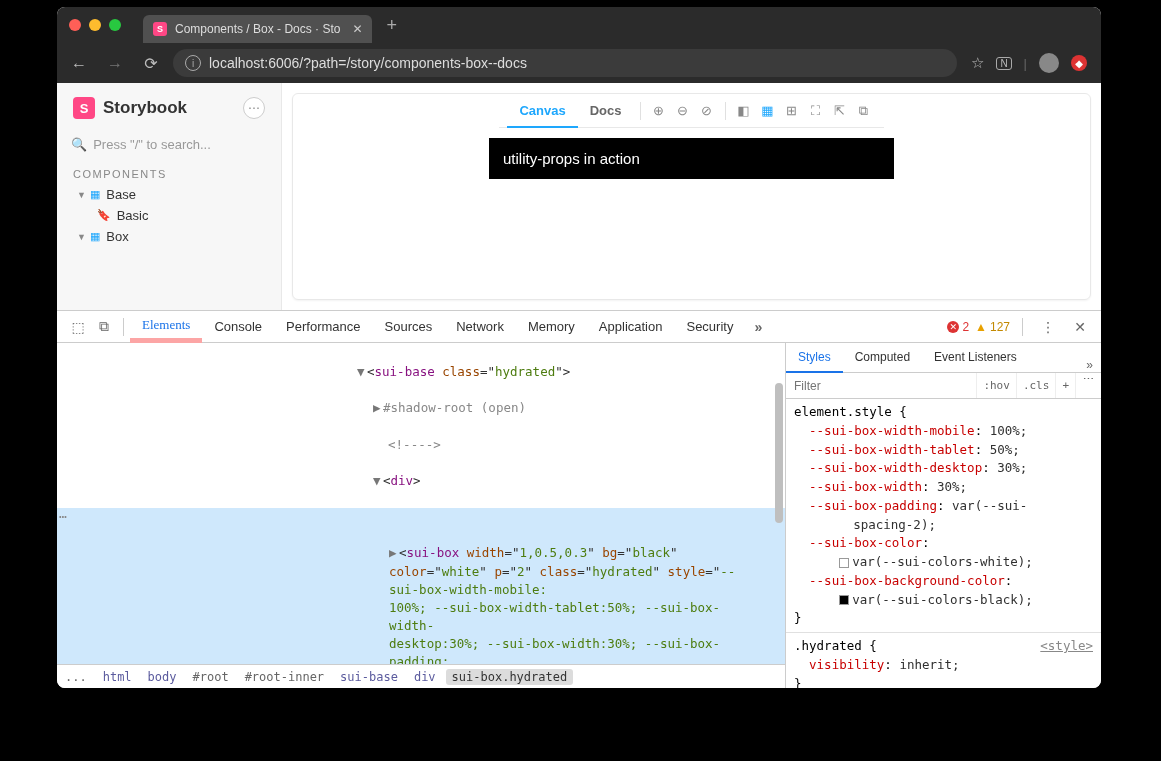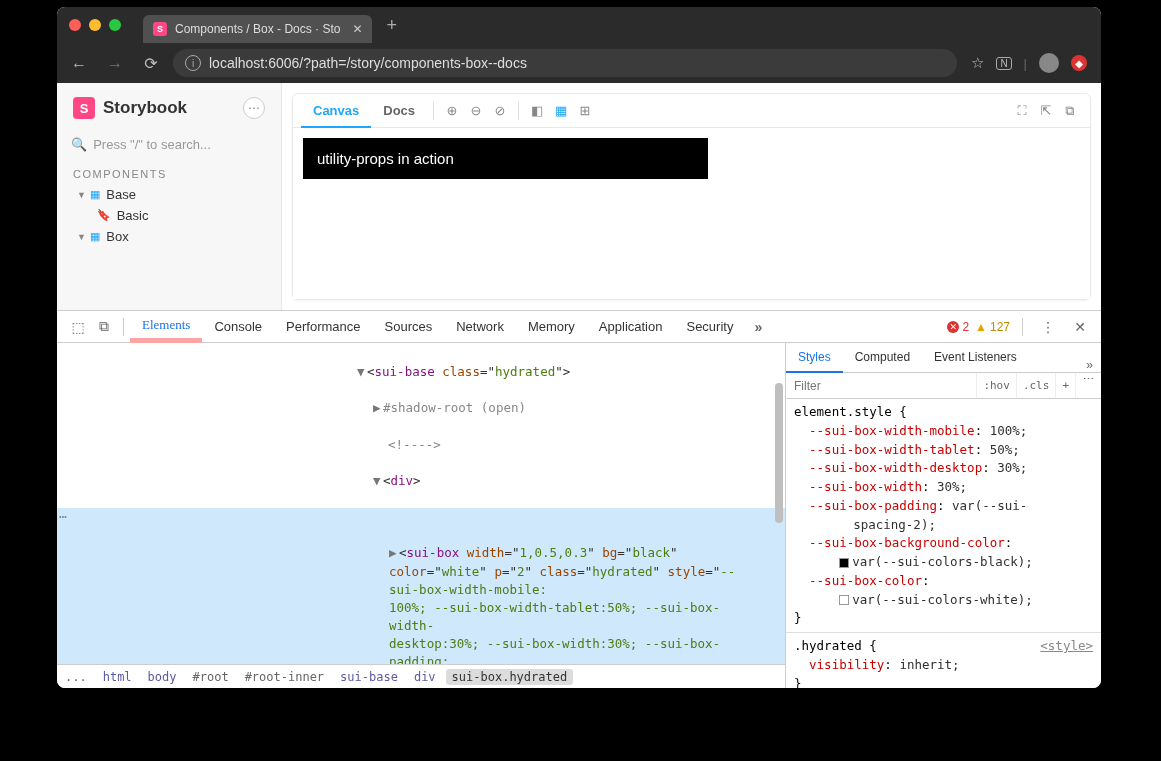--- a/index.html
+++ b/index.html
@@ -32,21 +32,21 @@
   .sb-logo .menu { margin-left:auto; width:22px; height:22px; border:1px solid #ccc; border-radius:50%; display:flex; align-items:center; justify-content:center; color:#888; font-size:12px; background:#fff;}
   .sb-search { margin:8px 14px; display:flex; align-items:center; color:#999; font-size:13px;}
   .sb-search .sicon { margin-right:6px;}
   .sb-heading { padding: 8px 16px 4px 16px; font-size:11px; font-weight:400; letter-spacing:1.5px; color:#888;}
   .sb-item { padding:3px 0 3px 20px; display:flex; align-items:center; color:#333; font-size:13px;}
   .sb-item.sub { padding-left: 40px; }
   .sb-item .disc { color:#888; margin-right:4px; font-size:9px;}
   .sb-item .ico { color:#1ea7fd; margin-right:6px; font-size:11px;}
   .sb-item .ico.book { color:#37d5d3;}
   .main { flex:1; display:flex; flex-direction:column; min-height:0;}
-  .canvas-wrap { margin:10px; border:1px solid #e8e8e8; border-radius:6px; flex:1; display:flex; flex-direction:column; box-shadow: 0 1px 2px rgba(0,0,0,.05);}
+  .canvas-wrap { margin:10px; border:1px solid #e8e8e8; border-radius:6px; flex:1; display:flex; flex-direction:column; box-shadow: 0 1px 2px rgba(0,0,0,.05); align-items: center;}
   .toolbar { height:34px; border-bottom:1px solid #e8e8e8; display:flex; align-items:center; padding:0 8px; font-size:13px;}
   .toolbar .tablink { padding:0 12px; height:34px; display:flex; align-items:center; color:#666; font-weight:600; cursor:pointer;}
   .toolbar .tablink.active { color:#1ea7fd; border-bottom:2px solid #1ea7fd; margin-bottom:-1px;}
   .toolbar .sep { width:1px; height:18px; background:#e0e0e0; margin:0 6px;}
   .toolbar .ticon { width:24px; text-align:center; color:#888; font-size:13px;}
   .toolbar .ticon.active { color:#1ea7fd;}
   .toolbar .right { margin-left:auto; display:flex;}
   .canvas-body { flex:1; padding:10px; background:#fff;}
   .demo { background:#000; color:#fff; padding:12px 14px; width:405px; font-size:15px;}
   
@@ -260,22 +260,22 @@
           <div class="fbtn">+</div>
           <div class="fbtn" style="writing-mode:vertical-rl;">⋮</div>
         </div>
         <div class="st-body">
 <div>element.style {</div>
 <div>&nbsp;&nbsp;<span class="prop">--sui-box-width-mobile</span>: <span class="val">100%;</span></div>
 <div>&nbsp;&nbsp;<span class="prop">--sui-box-width-tablet</span>: <span class="val">50%;</span></div>
 <div>&nbsp;&nbsp;<span class="prop">--sui-box-width-desktop</span>: <span class="val">30%;</span></div>
 <div>&nbsp;&nbsp;<span class="prop">--sui-box-width</span>: <span class="val">30%;</span></div>
 <div style="padding-left:14px; text-indent:-14px;">&nbsp;&nbsp;<span class="prop">--sui-box-padding</span>: <span class="val">var(--sui-<br>&nbsp;&nbsp;&nbsp;&nbsp;&nbsp;&nbsp;spacing-2);</span></div>
+<div>&nbsp;&nbsp;<span class="prop">--sui-box-color</span>:<br>&nbsp;&nbsp;&nbsp;&nbsp;&nbsp;&nbsp;<span class="swatch" style="background:#fff"></span><span class="val">var(--sui-colors-white);</span></div>
 <div>&nbsp;&nbsp;<span class="prop">--sui-box-background-color</span>:<br>&nbsp;&nbsp;&nbsp;&nbsp;&nbsp;&nbsp;<span class="swatch" style="background:#000"></span><span class="val">var(--sui-colors-black);</span></div>
-<div>&nbsp;&nbsp;<span class="prop">--sui-box-color</span>:<br>&nbsp;&nbsp;&nbsp;&nbsp;&nbsp;&nbsp;<span class="swatch" style="background:#fff"></span><span class="val">var(--sui-colors-white);</span></div>
 <div>}</div>
 <div class="stsep"></div>
 <div><span>.hydrated {</span><span class="stylelink">&lt;style&gt;</span></div>
 <div>&nbsp;&nbsp;<span class="prop">visibility</span>: <span class="val">inherit;</span></div>
 <div>}</div>
         </div>
       </div>
     </div>
   </div>
 </div>

